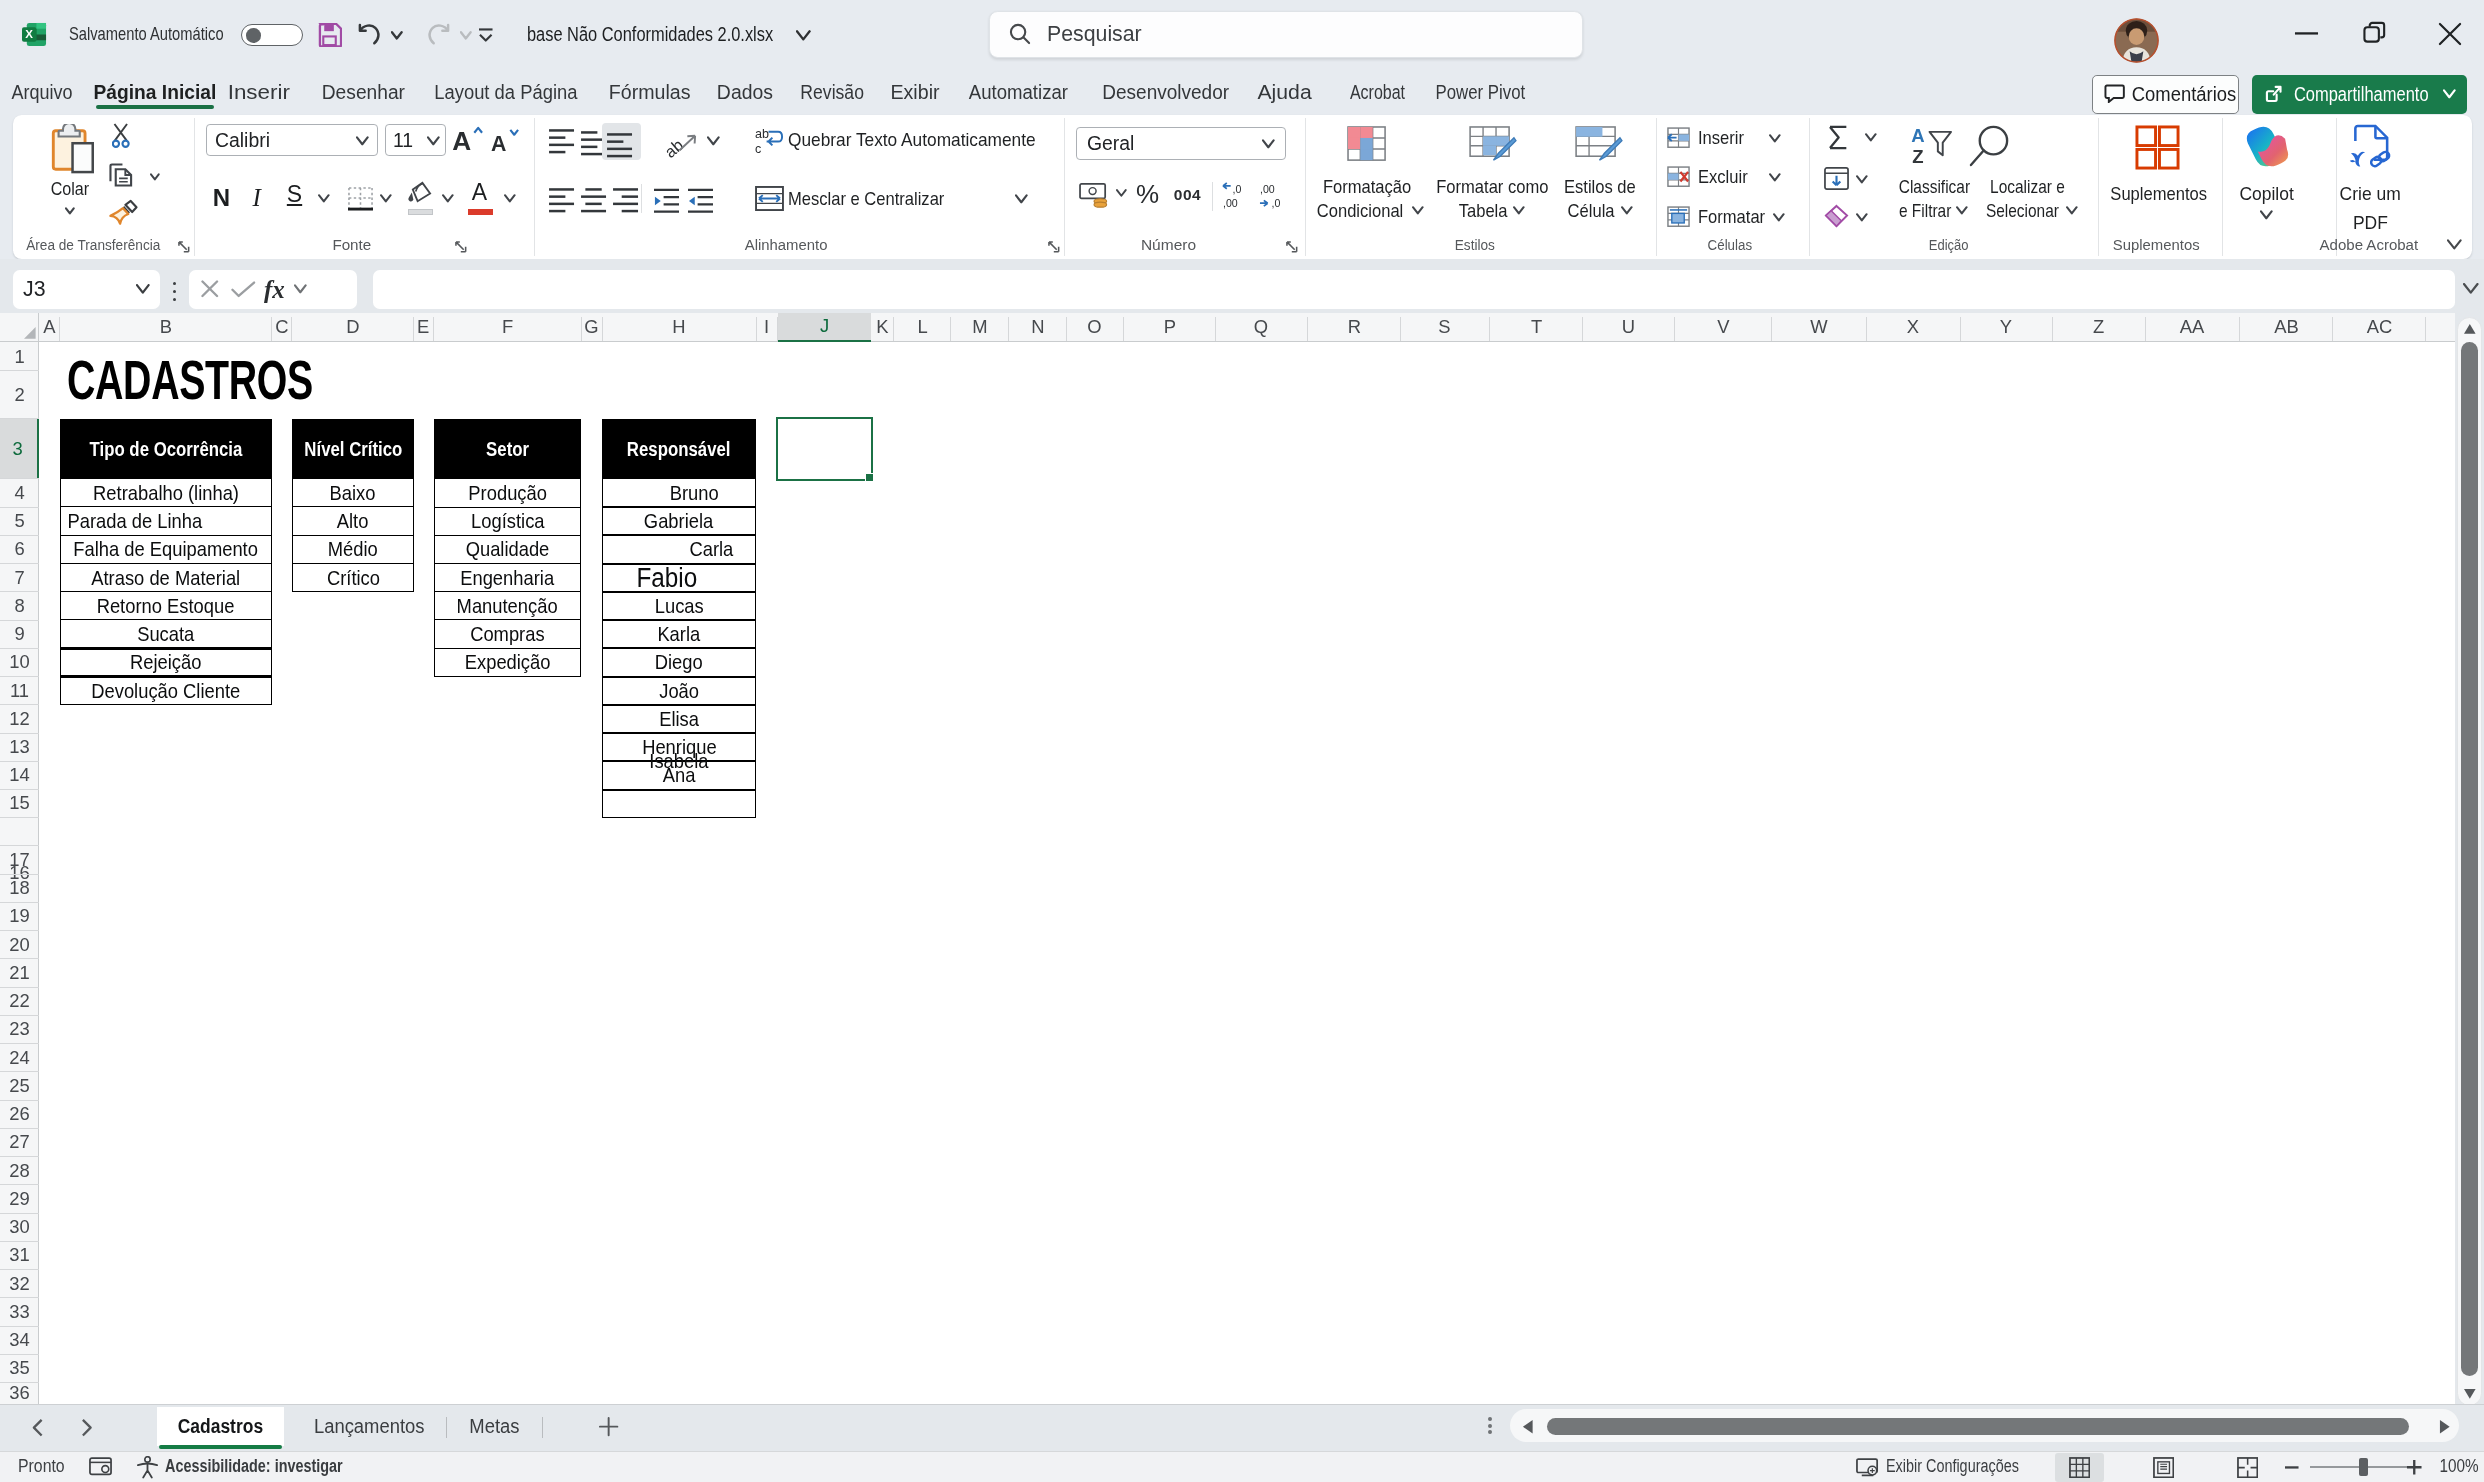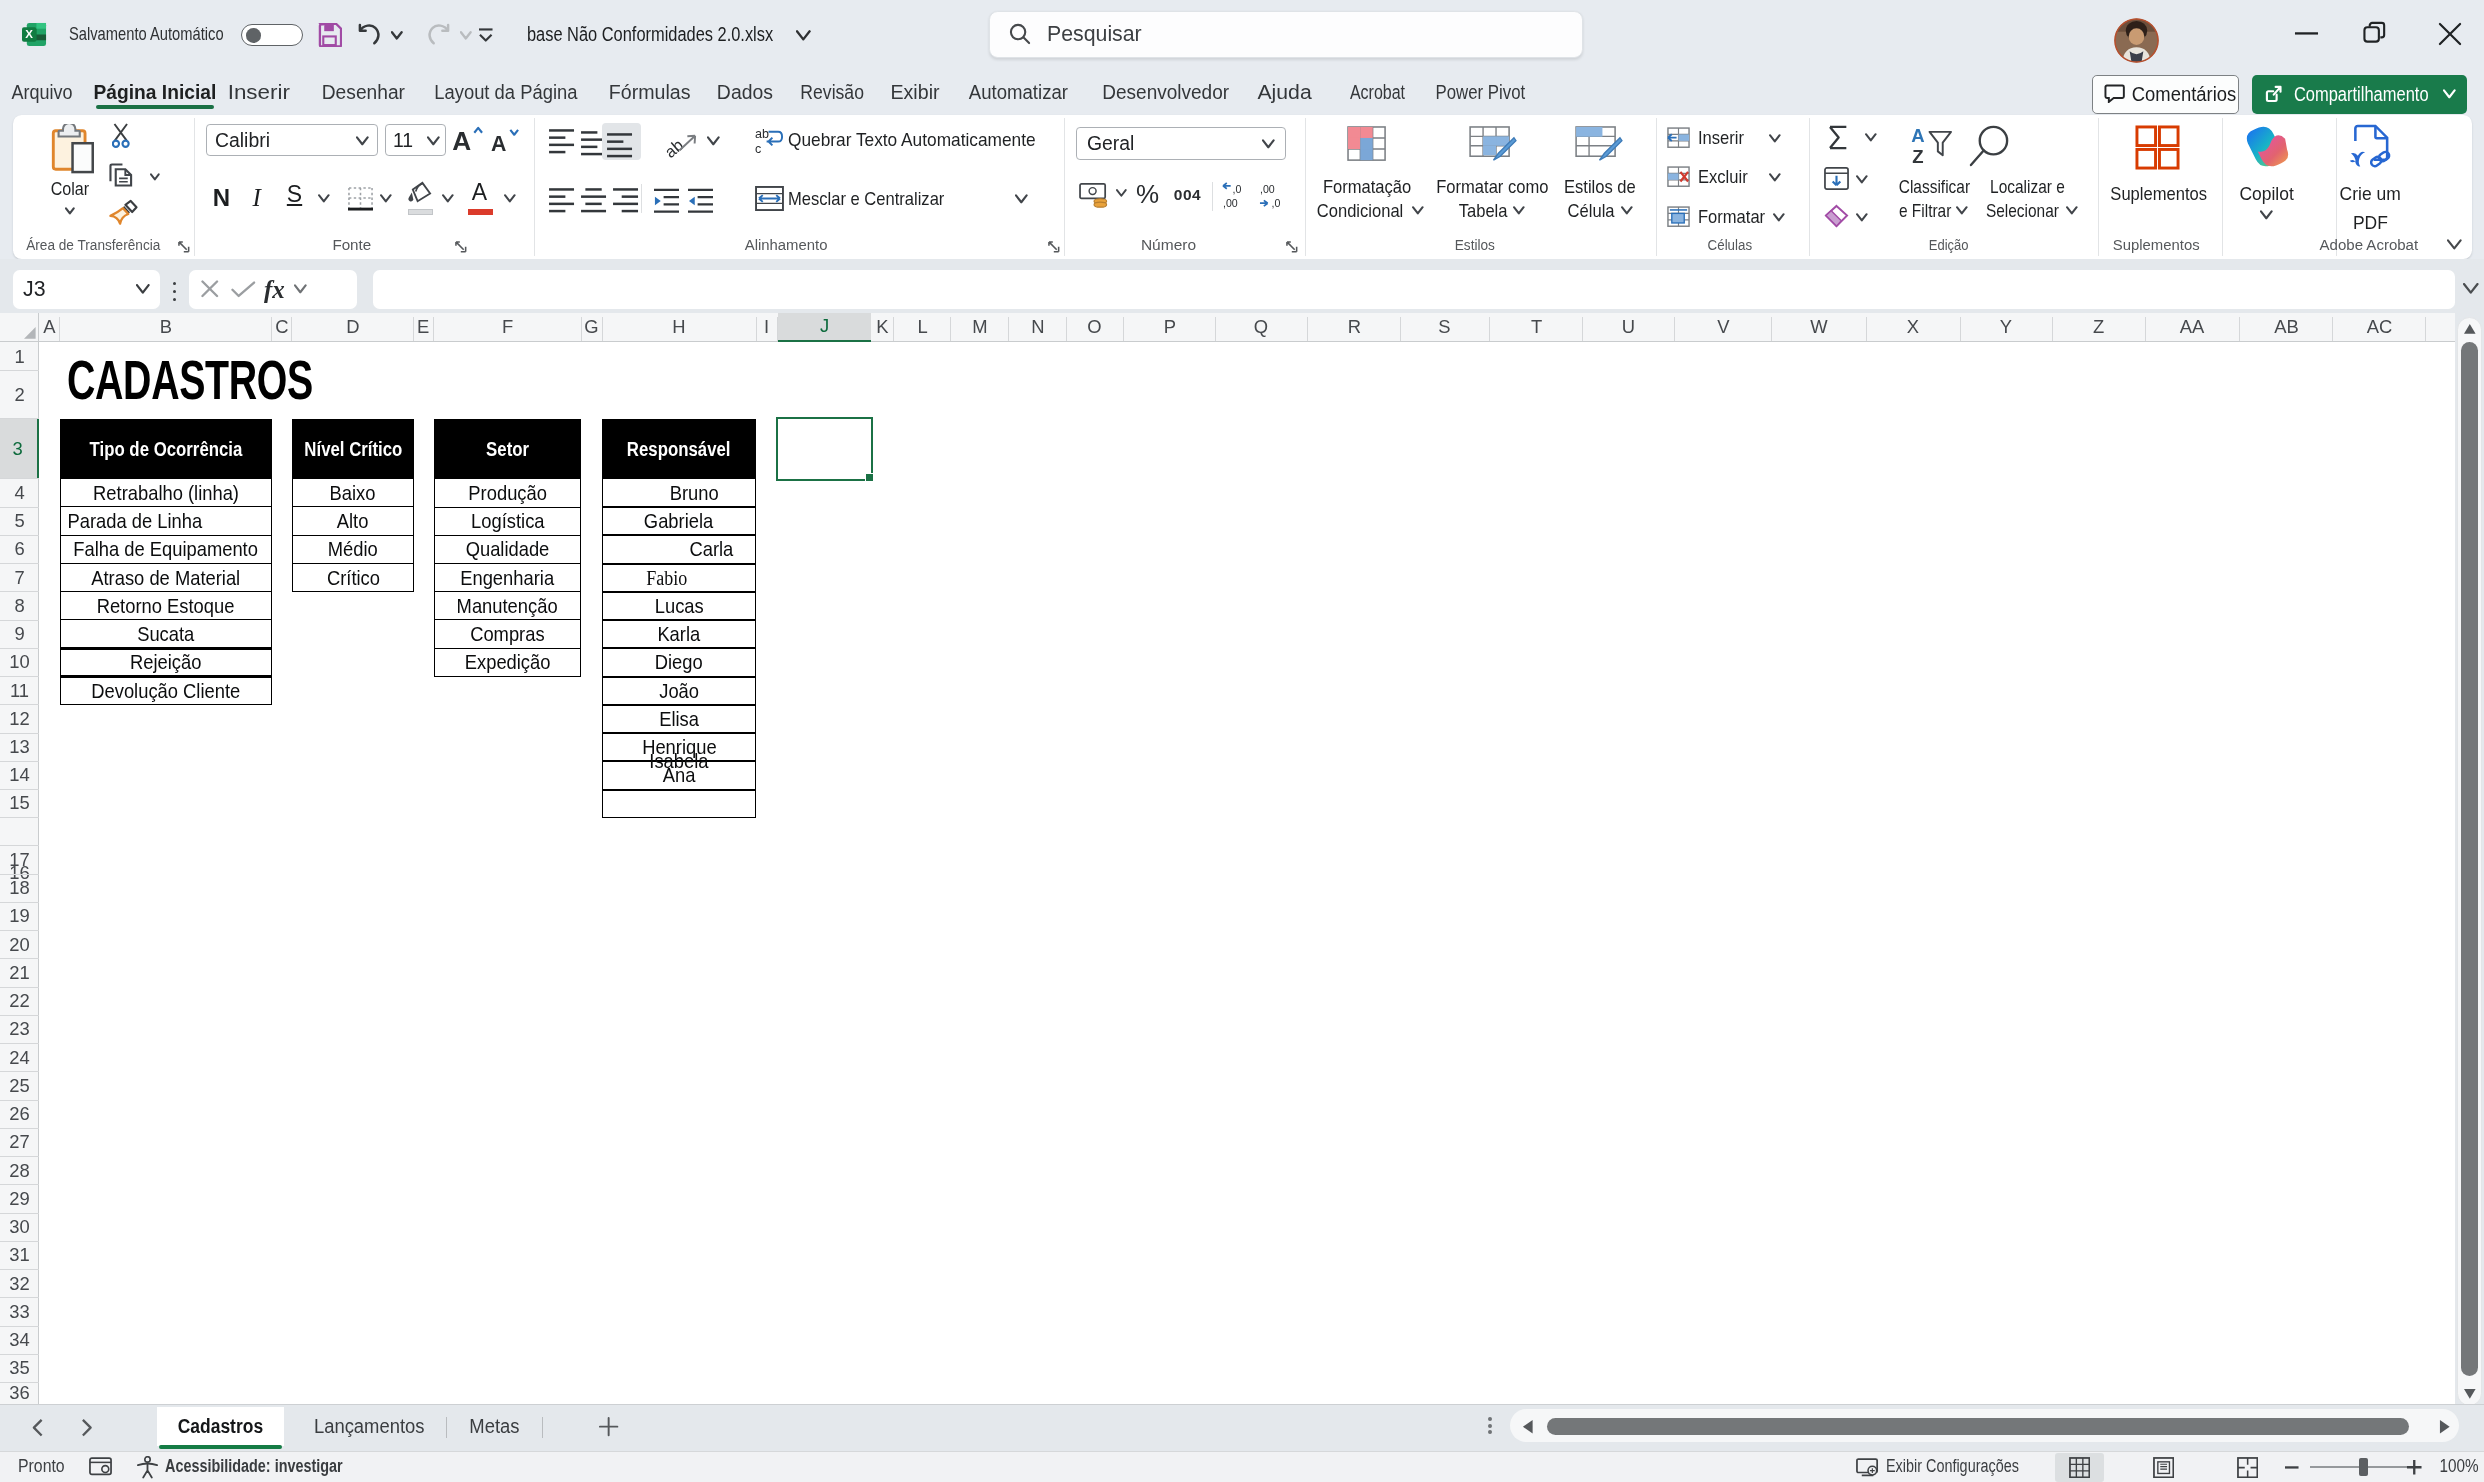--- a/index.html
+++ b/index.html
@@ -661,21 +661,21 @@
 <div style="position:absolute;left:434px;top:649px;width:147px;height:26px;font-size:20.4px;color:#0c0d0e;font-weight:400;text-align:center;line-height:26px;white-space:nowrap;"><span style="display:inline-block;transform:scaleX(0.9);transform-origin:center;white-space:nowrap;">Expedição</span></div>
 <div style="position:absolute;left:434px;top:419px;width:147px;height:258px;border:1.9px solid #000;"></div>
 <div style="position:absolute;left:602px;top:419px;width:154px;height:60px;background:#000;"></div>
 <div style="position:absolute;left:602px;top:419px;width:154px;height:60px;font-size:20px;color:#fff;font-weight:700;text-align:center;line-height:60px;white-space:nowrap;"><span style="display:inline-block;transform:scaleX(0.84);transform-origin:center;white-space:nowrap;">Responsável</span></div>
 <div style="position:absolute;left:602px;top:480px;width:154px;height:26px;font-size:20.4px;color:#0c0d0e;font-weight:400;text-align:center;line-height:26px;white-space:nowrap;padding-left:31px;"><span style="display:inline-block;transform:scaleX(0.9);transform-origin:center;white-space:nowrap;">Bruno</span></div>
 <div style="position:absolute;left:602px;top:506px;width:154px;height:1.9px;background:#000;"></div>
 <div style="position:absolute;left:602px;top:508px;width:154px;height:26px;font-size:20.4px;color:#0c0d0e;font-weight:400;text-align:center;line-height:26px;white-space:nowrap;"><span style="display:inline-block;transform:scaleX(0.9);transform-origin:center;white-space:nowrap;">Gabriela</span></div>
 <div style="position:absolute;left:602px;top:534px;width:154px;height:1.9px;background:#000;"></div>
 <div style="position:absolute;left:602px;top:536px;width:154px;height:26px;font-size:20.4px;color:#0c0d0e;font-weight:400;text-align:center;line-height:26px;white-space:nowrap;margin-left:32px;"><span style="display:inline-block;transform:scaleX(0.9);transform-origin:center;white-space:nowrap;">Carla</span></div>
 <div style="position:absolute;left:602px;top:563px;width:154px;height:1.9px;background:#000;"></div>
-<div style="position:absolute;left:602px;top:565px;width:130px;height:26px;font-size:20px;color:#0c0d0e;font-weight:400;text-align:center;line-height:26px;white-space:nowrap;font-family:Liberation Serif, serif;"><span style="display:inline-block;transform:scaleX(0.9);transform-origin:center;white-space:nowrap;">Fabio</span></div>
+<div style="position:absolute;left:602px;top:565px;width:130px;height:26px;font-size:27px;color:#0c0d0e;font-weight:400;text-align:center;line-height:26px;white-space:nowrap;"><span style="display:inline-block;transform:scaleX(0.9);transform-origin:center;white-space:nowrap;">Fabio</span></div>
 <div style="position:absolute;left:602px;top:591px;width:154px;height:1.9px;background:#000;"></div>
 <div style="position:absolute;left:602px;top:593px;width:154px;height:26px;font-size:20.4px;color:#0c0d0e;font-weight:400;text-align:center;line-height:26px;white-space:nowrap;"><span style="display:inline-block;transform:scaleX(0.9);transform-origin:center;white-space:nowrap;">Lucas</span></div>
 <div style="position:absolute;left:602px;top:619px;width:154px;height:1.9px;background:#000;"></div>
 <div style="position:absolute;left:602px;top:621px;width:154px;height:26px;font-size:20.4px;color:#0c0d0e;font-weight:400;text-align:center;line-height:26px;white-space:nowrap;"><span style="display:inline-block;transform:scaleX(0.9);transform-origin:center;white-space:nowrap;">Karla</span></div>
 <div style="position:absolute;left:602px;top:647px;width:154px;height:1.9px;background:#000;"></div>
 <div style="position:absolute;left:602px;top:649px;width:154px;height:26px;font-size:20.4px;color:#0c0d0e;font-weight:400;text-align:center;line-height:26px;white-space:nowrap;"><span style="display:inline-block;transform:scaleX(0.9);transform-origin:center;white-space:nowrap;">Diego</span></div>
 <div style="position:absolute;left:602px;top:676px;width:154px;height:1.9px;background:#000;"></div>
 <div style="position:absolute;left:602px;top:678px;width:154px;height:26px;font-size:20.4px;color:#0c0d0e;font-weight:400;text-align:center;line-height:26px;white-space:nowrap;"><span style="display:inline-block;transform:scaleX(0.9);transform-origin:center;white-space:nowrap;">João</span></div>
 <div style="position:absolute;left:602px;top:704px;width:154px;height:1.9px;background:#000;"></div>
 <div style="position:absolute;left:602px;top:706px;width:154px;height:26px;font-size:20.4px;color:#0c0d0e;font-weight:400;text-align:center;line-height:26px;white-space:nowrap;"><span style="display:inline-block;transform:scaleX(0.9);transform-origin:center;white-space:nowrap;">Elisa</span></div>

